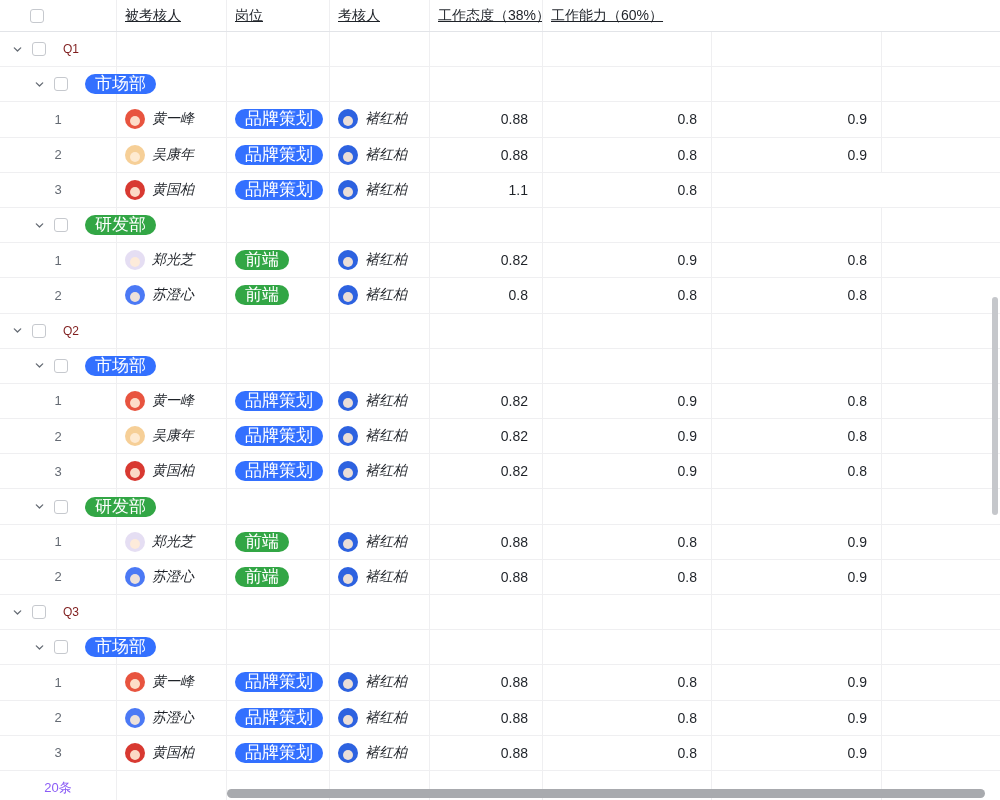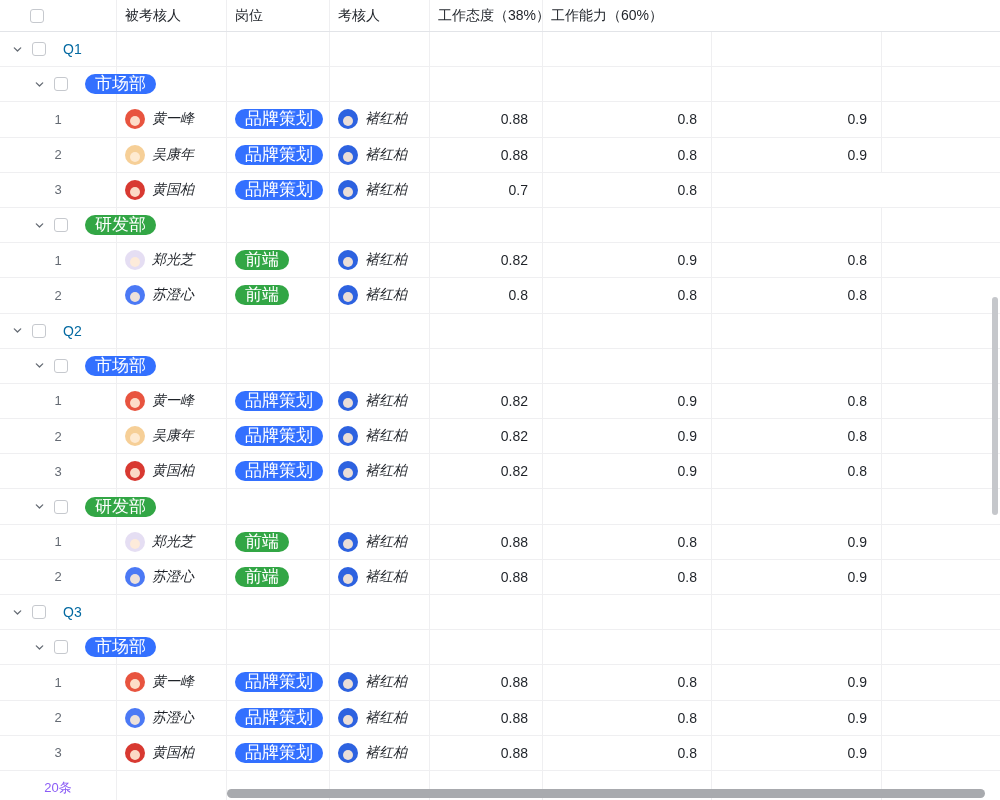--- a/index.html
+++ b/index.html
@@ -10,29 +10,29 @@
   .row { display: grid;
     grid-template-columns: 117px 110px 103px 100px 113px 169px 170px minmax(118px, 1fr);
     height: 35.2px; border-bottom: 1px solid #efeff1; background: #fff; }
   .row.header { height: 32px; border-bottom: 1px solid #e2e4e8; }
 
   .cell { display: flex; align-items: center; border-right: 1px solid #efeff1;
     padding: 0 8px; font-size: 14px; color: #1f2329; overflow: hidden;
     white-space: nowrap; position: relative; }
   .cell:last-child { border-right: none; }
   .cell.num { justify-content: flex-end; padding-right: 14px; }
-  .header .cell { font-weight: 500; color: #1f2329; }
+  .header .cell { font-weight: 500; color: #1f2329; text-decoration: underline; }
   .header .c0 { padding-left: 30px; }
 
   .cell.group { overflow: visible; }
   .cell.lvl1 { padding-left: 12px; }
   .cell.lvl2 { padding-left: 34px; }
   .group .chev { margin-right: 9px; }
   .group .checkbox { margin-right: 17px; }
-  .glabel { font-size: 14px; color: #0369a1; }
+  .glabel { font-size: 12px; color: #7f1d1d; }
 
   .chev { width: 11px; height: 11px; flex: none; display: inline-flex;
     align-items: center; justify-content: center; cursor: pointer; }
   .checkbox { width: 14px; height: 14px; flex: none; border: 1px solid #c6c9ce;
     border-radius: 3px; background: #fff; cursor: pointer; }
 
   .tag { display: inline-flex; align-items: center; height: 20px; padding: 0 10px;
     border-radius: 10px; color: #fff; font-size: 17px; line-height: 20px;
     flex: none; position: relative; z-index: 3; }
 
@@ -169,21 +169,21 @@
           <span class="pname">黄国柏</span>
         </div>
         <div class="cell c2">
           <div class="tag" style="background: rgb(51, 112, 255);">品牌策划</div>
         </div>
         <div class="cell c3">
           <div class="avatar" style="background: rgb(45, 98, 224);"></div>
           <span class="pname">褚红柏</span>
         </div>
         <div class="cell c5 num">
-          <span class="val">0.7</span>
+          <span class="val">1.1</span>
         </div>
         <div class="cell c6 num">
           <span class="val">0.8</span>
         </div>
         <div class="cell c7 num">
           <span class="val"></span>
         </div>
       </div>
       <div class="row">
         <div class="cell c0 group lvl2">

